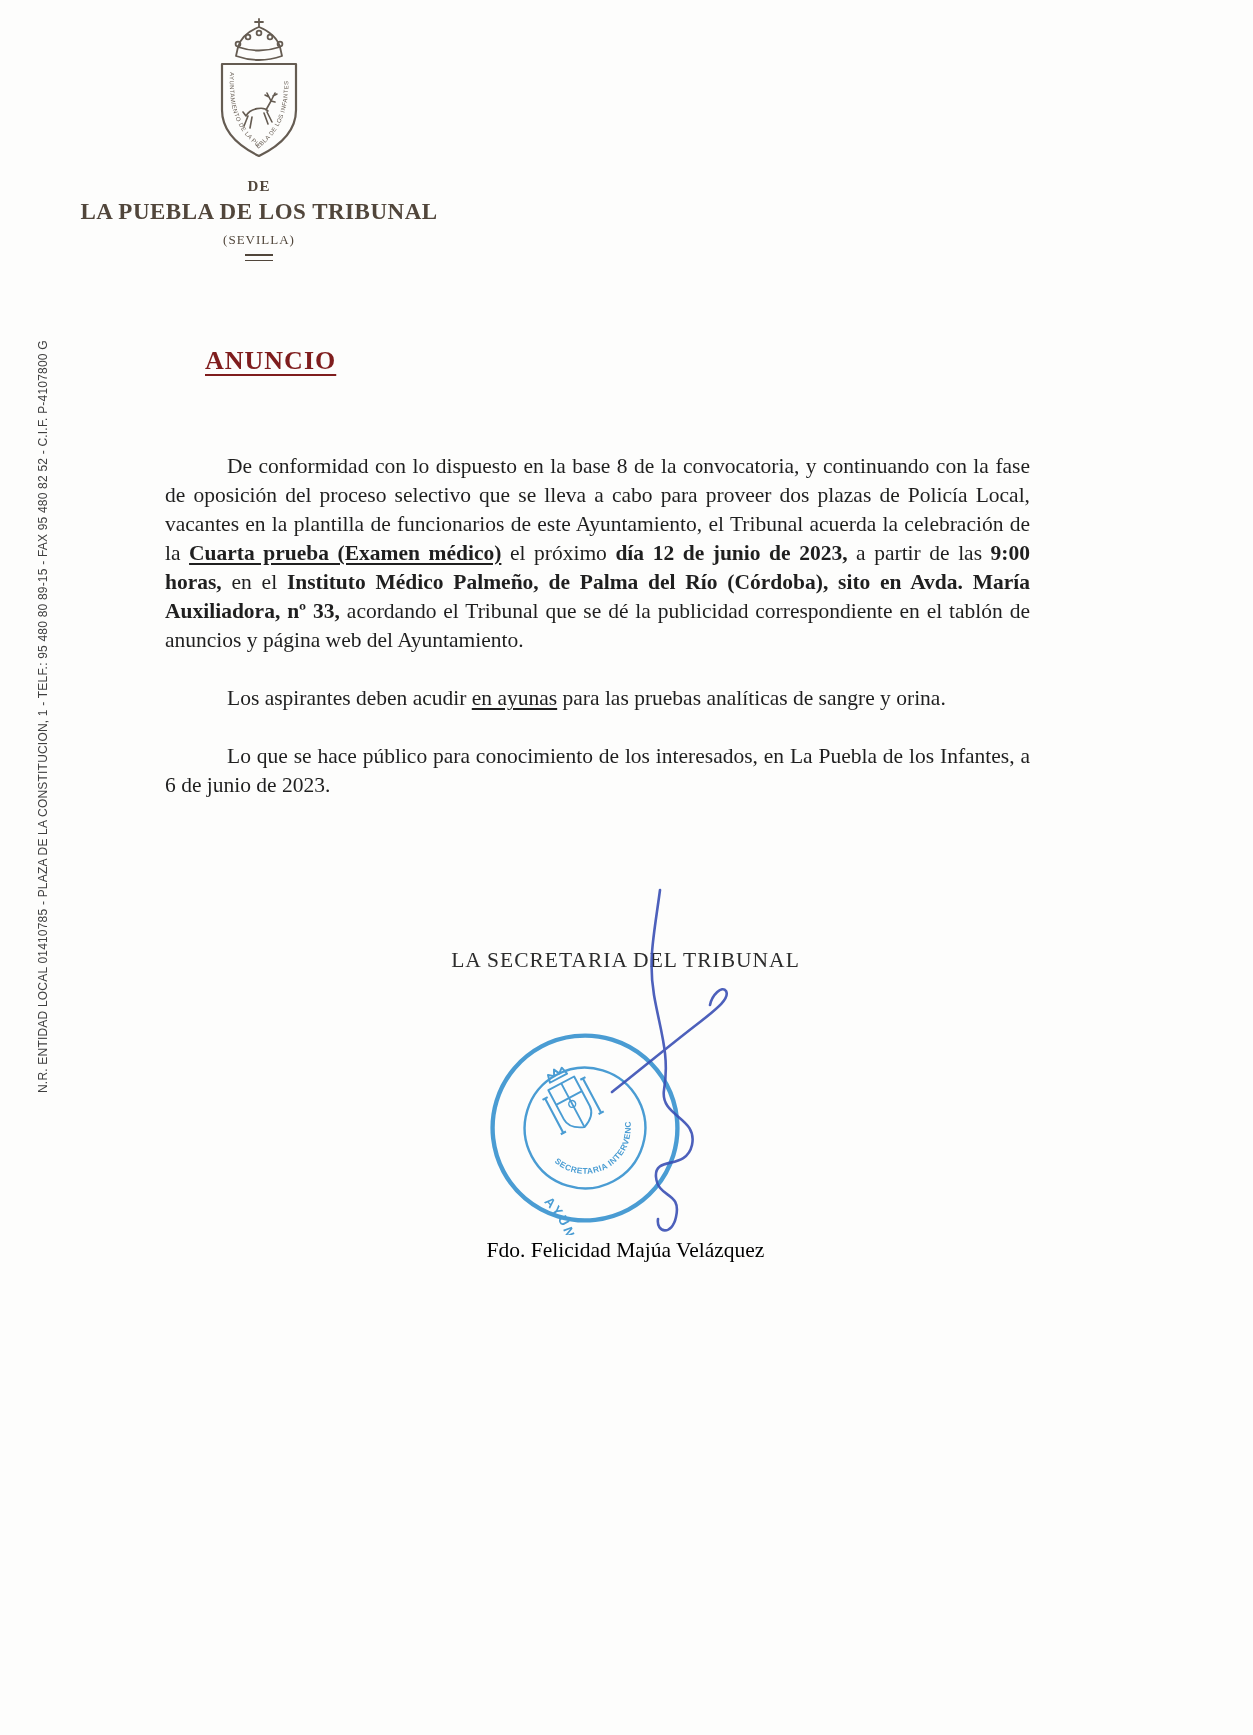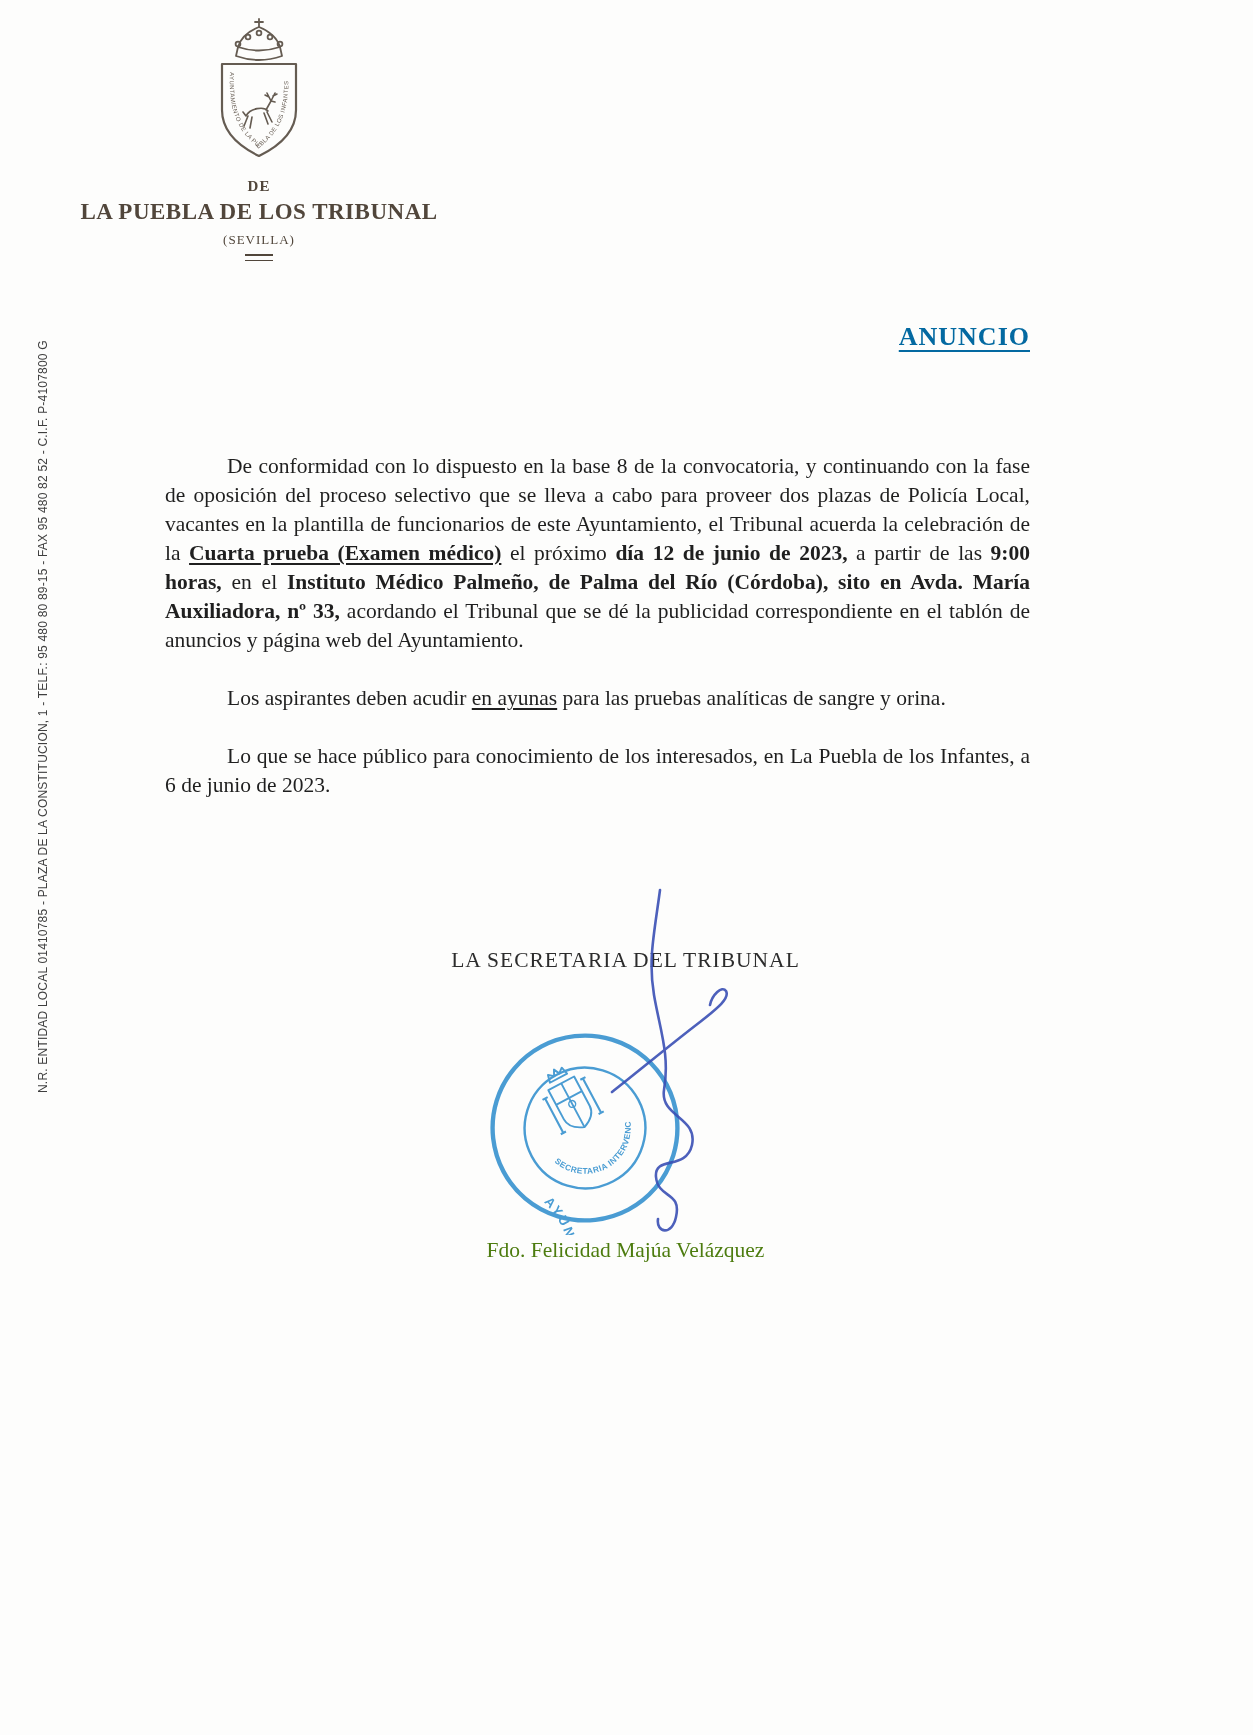--- a/index.html
+++ b/index.html
@@ -18,39 +18,39 @@
   
   .crest{position:absolute;left:202px;top:16px;width:114px;height:150px;opacity:.88;}
   .org{position:absolute;left:59px;top:172px;width:400px;text-align:center;color:var(--lh,#51463b);}
   .org .l1{font-size:22px;font-weight:bold;letter-spacing:2px;}
   .org .l2{font-size:15px;font-weight:bold;letter-spacing:1px;margin-top:6px;}
   .org .l3{font-size:23px;font-weight:bold;letter-spacing:.5px;margin-top:4px;}
   .org .l4{font-size:13px;font-weight:normal;letter-spacing:1px;margin-top:7px;}
   .org .rule{width:28px;height:4px;margin:6px auto 0;border-top:2px solid var(--lh,#51463b);border-bottom:1px solid var(--lh,#51463b);}
   
   .title{
-    position:absolute;left:165px;top:322px;width:865px;text-align:right;
+    position:absolute;left:165px;top:346px;width:865px;text-align:left;
     padding-left:40px;box-sizing:border-box;
-    font-size:26px;font-weight:bold;letter-spacing:1px;color:#0369a1;
+    font-size:26px;font-weight:bold;letter-spacing:1px;color:#7f1d1d;
     text-decoration:underline;text-underline-offset:5px;text-decoration-thickness:2px;
   }
   
   .bodycol{position:absolute;left:165px;top:452px;width:865px;font-size:21.5px;line-height:29px;color:#1f1f1f;}
   .bodycol p{margin:0 0 29px 0;text-align:justify;text-indent:62px;}
   .bodycol .b{font-weight:bold;}
   .bodycol .u{text-decoration:underline;text-underline-offset:3px;}
   .bodycol .bu{font-weight:bold;text-decoration:underline;text-underline-offset:3px;}
   
   .sig-role{
     position:absolute;left:165px;top:948px;width:865px;text-align:center;
     padding-left:56px;box-sizing:border-box;font-size:21.5px;letter-spacing:1px;color:#2c2c2c;
   }
   .sig-name{
     position:absolute;left:165px;top:1238px;width:865px;text-align:center;
-    padding-left:56px;box-sizing:border-box;font-size:21.5px;color:#4d7c0f;
+    padding-left:56px;box-sizing:border-box;font-size:21.5px;color:#000000;
   }
   .stamp{position:absolute;left:478px;top:1021px;width:214px;height:214px;opacity:.85;}
   .signature{position:absolute;left:430px;top:855px;width:340px;height:400px;}
   .stamp text{font-family:"Liberation Sans",sans-serif;font-weight:bold;}
   .crest text{font-family:"Liberation Sans",sans-serif;}
 </style>
 </head>
 <body>
 
 <div class="page" style="--ink: #1f1f1f; --lh: #51463b;">

